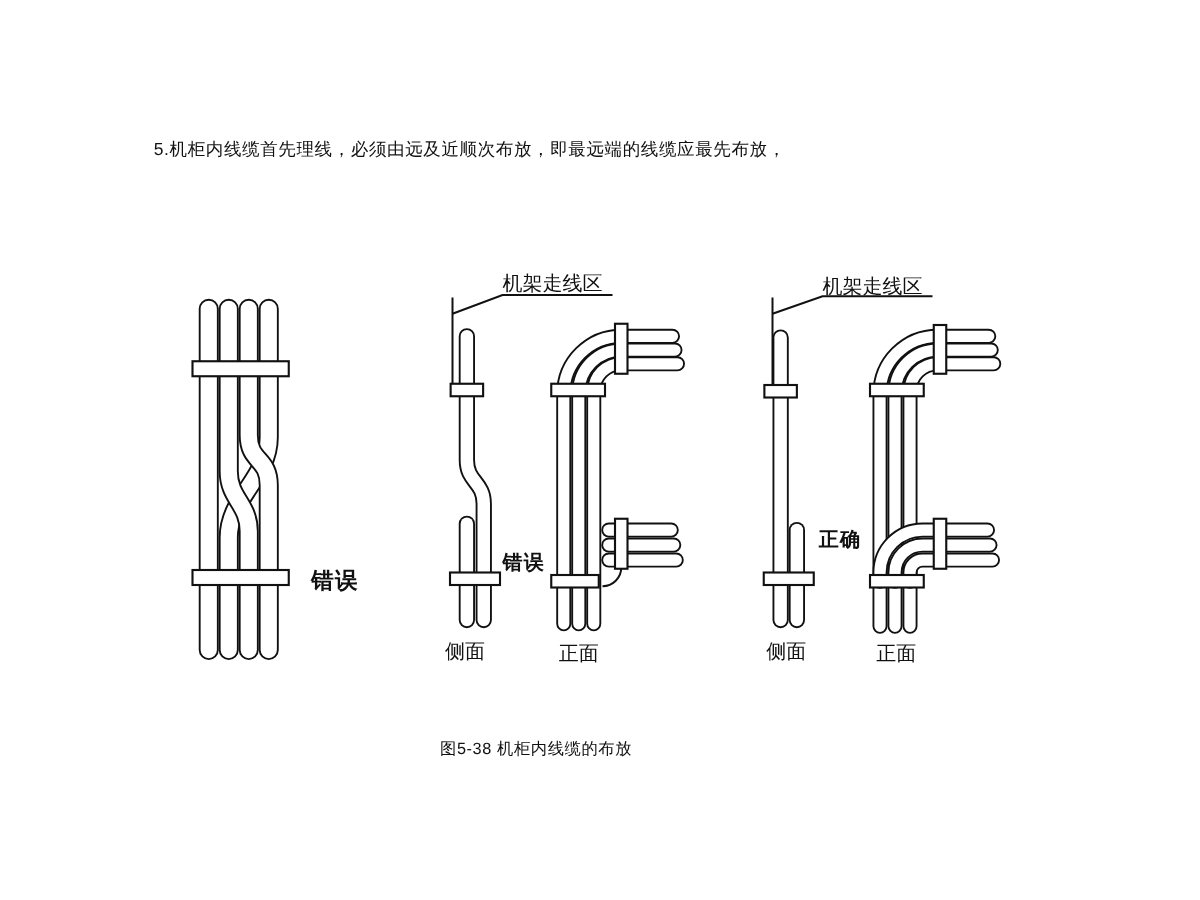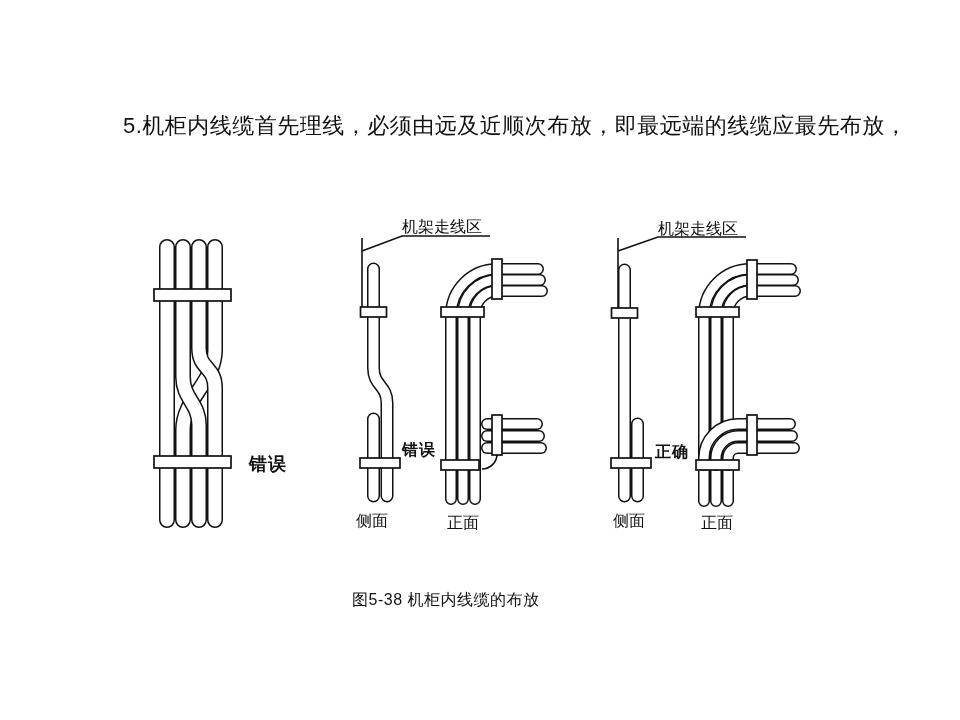--- a/index.html
+++ b/index.html
@@ -4,22 +4,22 @@
 <style>
   html,body{margin:0;padding:0;}
   body{
     width:960px;height:720px;position:relative;overflow:hidden;
     background:#ffffff;
     font-family:"Liberation Sans", sans-serif;
     color:#111111;
   }
   .page{position:absolute;inset:0;}
   .lbl{position:absolute;white-space:nowrap;color:#111;}
-  .para{font-size:22px;letter-spacing:0.5px;}
-  .cap{font-size:16px;letter-spacing:0.5px;}
+  .para{font-size:14px;letter-spacing:0.5px;}
+  .cap{font-size:13px;letter-spacing:0.5px;}
   .small{font-size:16px;text-align:right;}
   .verdict-big{font-size:18px;font-weight:bold;letter-spacing:1px;}
   .verdict{font-size:16px;font-weight:bold;letter-spacing:1px;}
   svg{position:absolute;left:0;top:0;}
 </style>
 </head>
 <body>
 
 <div class="page">
 
@@ -98,18 +98,18 @@
   <div class="lbl para" style="left:123px;top:111px;">5.机柜内线缆首先理线，必须由远及近顺次布放，即最远端的线缆应最先布放，</div>
 
   <div class="lbl verdict-big" style="left:249px;top:452px;">错误</div>
 
   <div class="lbl small" style="left:402px;top:217px;">机架走线区</div>
   <div class="lbl verdict" style="left:402px;top:440px;">错误</div>
   <div class="lbl small" style="left:356px;top:511px;">侧面</div>
   <div class="lbl small" style="left:447px;top:513px;">正面</div>
 
   <div class="lbl small" style="left:658px;top:219px;">机架走线区</div>
-  <div class="lbl verdict" style="left:655px;top:442px;">正确</div>
+  <div class="lbl verdict" style="left:655px;top:422px;">正确</div>
   <div class="lbl small" style="left:613px;top:511px;">侧面</div>
   <div class="lbl small" style="left:701px;top:513px;">正面</div>
 
   <div class="lbl cap" style="left:352px;top:590px;">图5-38 机柜内线缆的布放</div>
 </div>
 
 </body></html>

